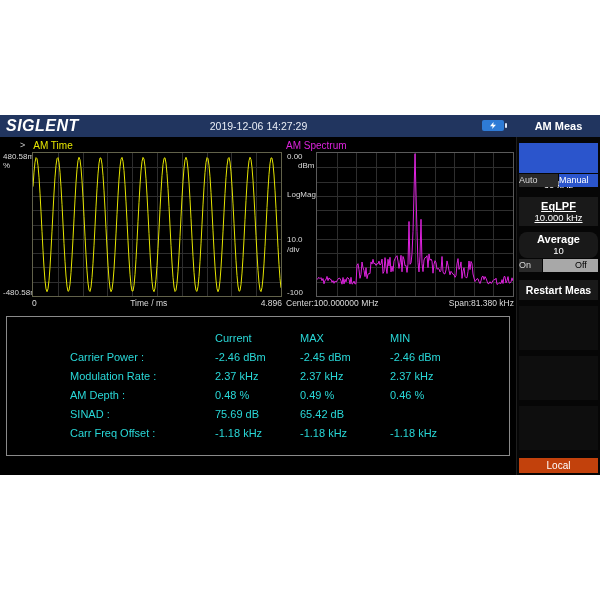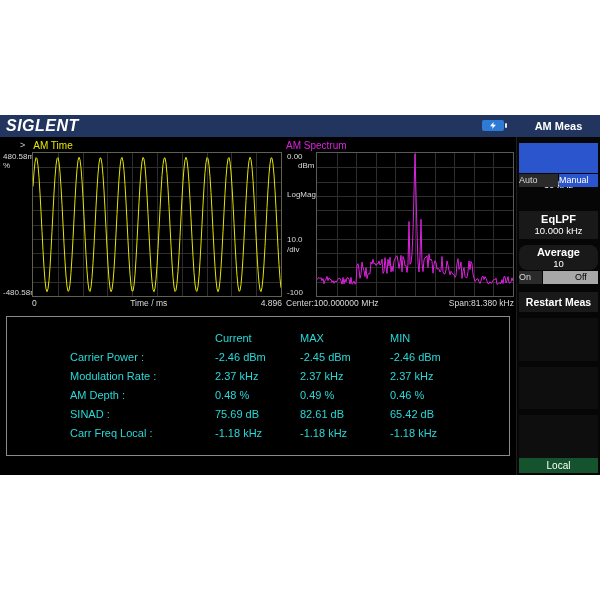--- a/index.html
+++ b/index.html
@@ -50,34 +50,35 @@
   .sk{margin:0 2px;text-align:center;box-sizing:border-box;}
   .btn2{display:flex;flex-direction:column;justify-content:center;}
   .btn2 .l1{font-size:11px;font-weight:bold;line-height:12px;}
   .btn2 .l2{font-size:9.5px;line-height:12px;}
   .ifbw{margin-top:6px;height:30px;background:#2b55cc;gap:41px;}
   .tgl{display:flex;height:13px;margin:1px 2px 0;font-size:9px;line-height:13px;gap:1px;align-items:flex-end;}
   .tgl span{flex:1;}
   .tgl-off{background:#2a2a2a;color:#d8d8d8;}
   .tgl-blue{background:#2b55cc;color:#fff;}
   .tgl-gray{background:#a8a8a8;color:#000;padding-left:32px;}
-  .eqlpf{margin-top:24px;height:29px;background:#191919;}
+  .eqlpf{margin-top:10px;height:29px;background:#191919;text-decoration:underline;}
   .avg{margin-top:6px;height:26px;background:#191919;border-radius:8px;}
   .restart{margin-top:8px;height:20px;line-height:20px;background:#191919;font-weight:bold;font-size:10.5px;}
   .blank{height:44px;margin:6px 2px 0;background:#0e0e0e;}
-  .local{margin:auto 2px 2px;height:15px;line-height:15px;background:#14532d;font-size:10px;}
+  .local{margin:auto 2px 2px;height:15px;line-height:15px;background:#c2410c;font-size:10px;}
 </style>
 </head>
 <body>
 
 <div class="page">
   <div class="screen">
 
     <div class="topbar">
       <span class="logo">SIGLENT</span>
+      <span class="datetime">2019-12-06 14:27:29</span>
       <span class="hdr-icons">
         <span class="battery">
           <span class="bolt"></span>
         </span>
       </span>
       <span class="menu-title">AM Meas</span>
     </div>
 
     <div class="body-row">
 
@@ -193,25 +194,24 @@
           </div>
           <div class="t-row">
             <span>AM Depth :</span>
             <span>0.48 %</span>
             <span>0.49 %</span>
             <span>0.46 %</span>
           </div>
           <div class="t-row">
             <span>SINAD :</span>
             <span>75.69 dB</span>
-            <span>82.61 dB</span>
             <span>65.42 dB</span>
           </div>
           <div class="t-row">
-            <span>Carr Freq Local :</span>
+            <span>Carr Freq Offset :</span>
             <span>-1.18 kHz</span>
             <span>-1.18 kHz</span>
             <span>-1.18 kHz</span>
           </div>
         </div>
 
       </div>
 
       <div class="sidebar">
         <div class="sk ifbw btn2">

